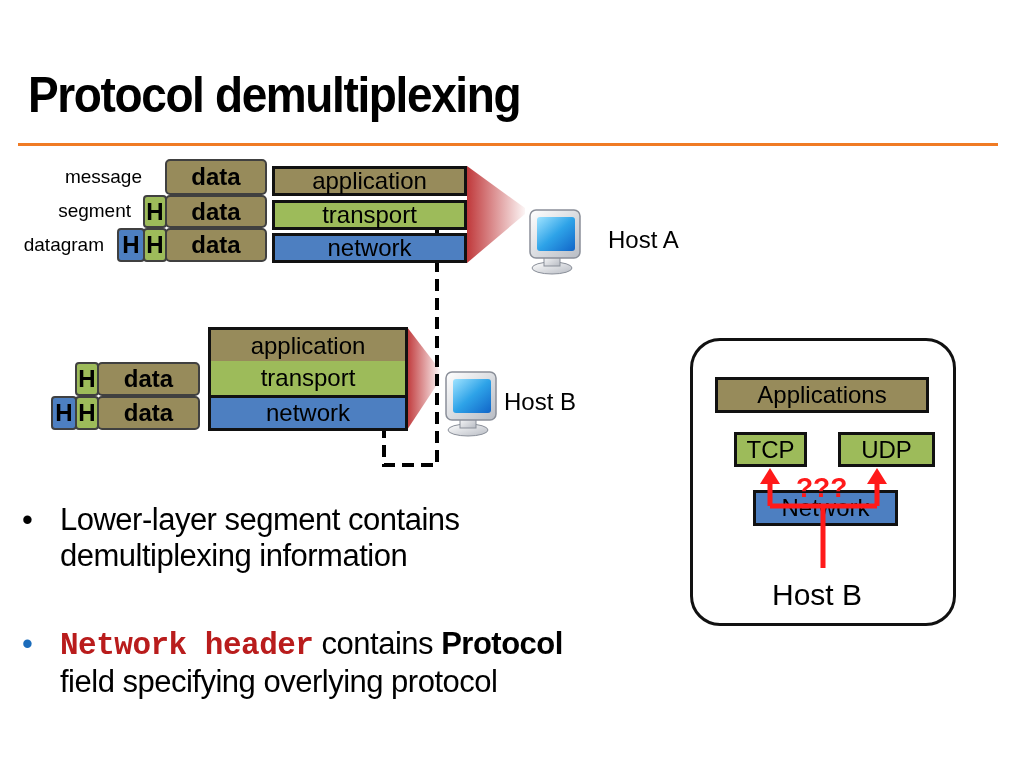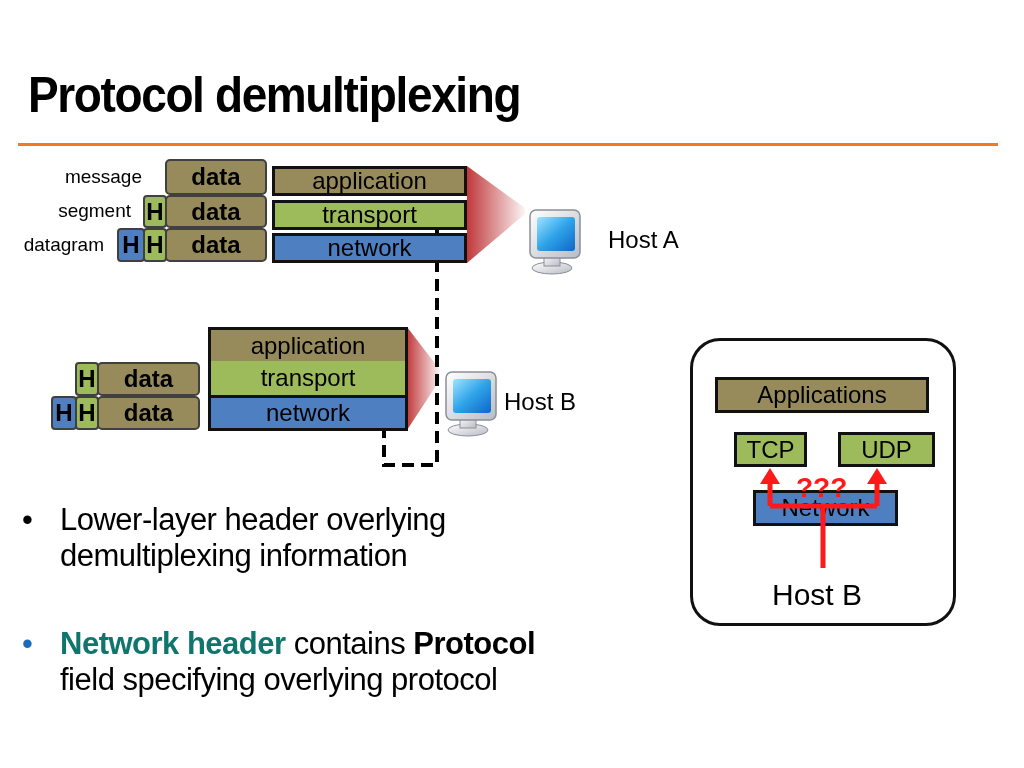--- a/index.html
+++ b/index.html
@@ -10,21 +10,21 @@
   .lbl{font-size:19px;white-space:nowrap;text-align:right;}
   .box{position:absolute;box-sizing:border-box;border:2px solid #404040;border-radius:5px;font-weight:bold;font-size:24px;text-align:center;line-height:1;display:flex;align-items:center;justify-content:center;}
   .olive{background:#978b5b;}
   .green{background:#9dbb5a;}
   .blue{background:#4d7fc1;}
   .layer{position:absolute;box-sizing:border-box;border:3px solid #111;font-size:24px;text-align:center;display:flex;align-items:center;justify-content:center;line-height:1;}
   .host-label{font-size:24px;white-space:nowrap;}
   #hostb-panel{left:690px;top:338px;width:266px;height:288px;box-sizing:border-box;border:3px solid #111;border-radius:30px;}
   .bullet{font-size:31px;line-height:36px;letter-spacing:-0.5px;}
   .bullet .dot{position:absolute;left:0;top:0;}
-  .blueText{color:#0f766e;font-weight:bold;}
+  .blueText{color:#b91c1c;font-weight:bold;font-family:Liberation Mono, monospace;}
   .boldText{font-weight:bold;}
   #pagenum{left:968px;top:769px;color:#be185d;font-weight:bold;font-size:18px;}
   svg{position:absolute;left:0;top:0;}
 </style>
 </head>
 <body>
 
 <svg width="1024" height="768">
   <defs>
     <linearGradient id="coneGrad" x1="0" y1="0" x2="1" y2="0">
@@ -102,21 +102,21 @@
 <svg width="1024" height="768">
   <path d="M823,568 L823,506 M770,506 L877,506 M770,506 L770,480 M877,506 L877,480" stroke="#ff1a1a" stroke-width="5" fill="none"></path>
   <polygon points="770,468 760,484 780,484" fill="#ff1a1a"></polygon>
   <polygon points="877,468 867,484 887,484" fill="#ff1a1a"></polygon>
 </svg>
 <div class="abs" style="left:796px;top:472px;font-size:28px;font-weight:bold;color:#ff1a1a;">???</div>
 <div class="abs host-label" style="left:772px;top:578px;font-size:30px;">Host B</div>
 
 <div class="abs bullet" style="left:22px;top:502px;width:640px;">
   <span class="dot">•</span>
-  <div style="margin-left:38px;">Lower-layer header overlying</div>
+  <div style="margin-left:38px;">Lower-layer segment contains</div>
   <div style="margin-left:38px;">demultiplexing information</div>
 </div>
 <div class="abs bullet" style="left:22px;top:626px;width:660px;">
   <span class="dot" style="color:#1b6cbb;">•</span>
   <div style="margin-left:38px;white-space:nowrap;"><span class="blueText">Network header</span><span style="white-space:pre;"> contains </span><span class="boldText">Protocol</span></div>
   <div style="margin-left:38px;">field specifying overlying protocol</div>
 </div>
 
 <div id="pagenum" class="abs">16</div>
 

